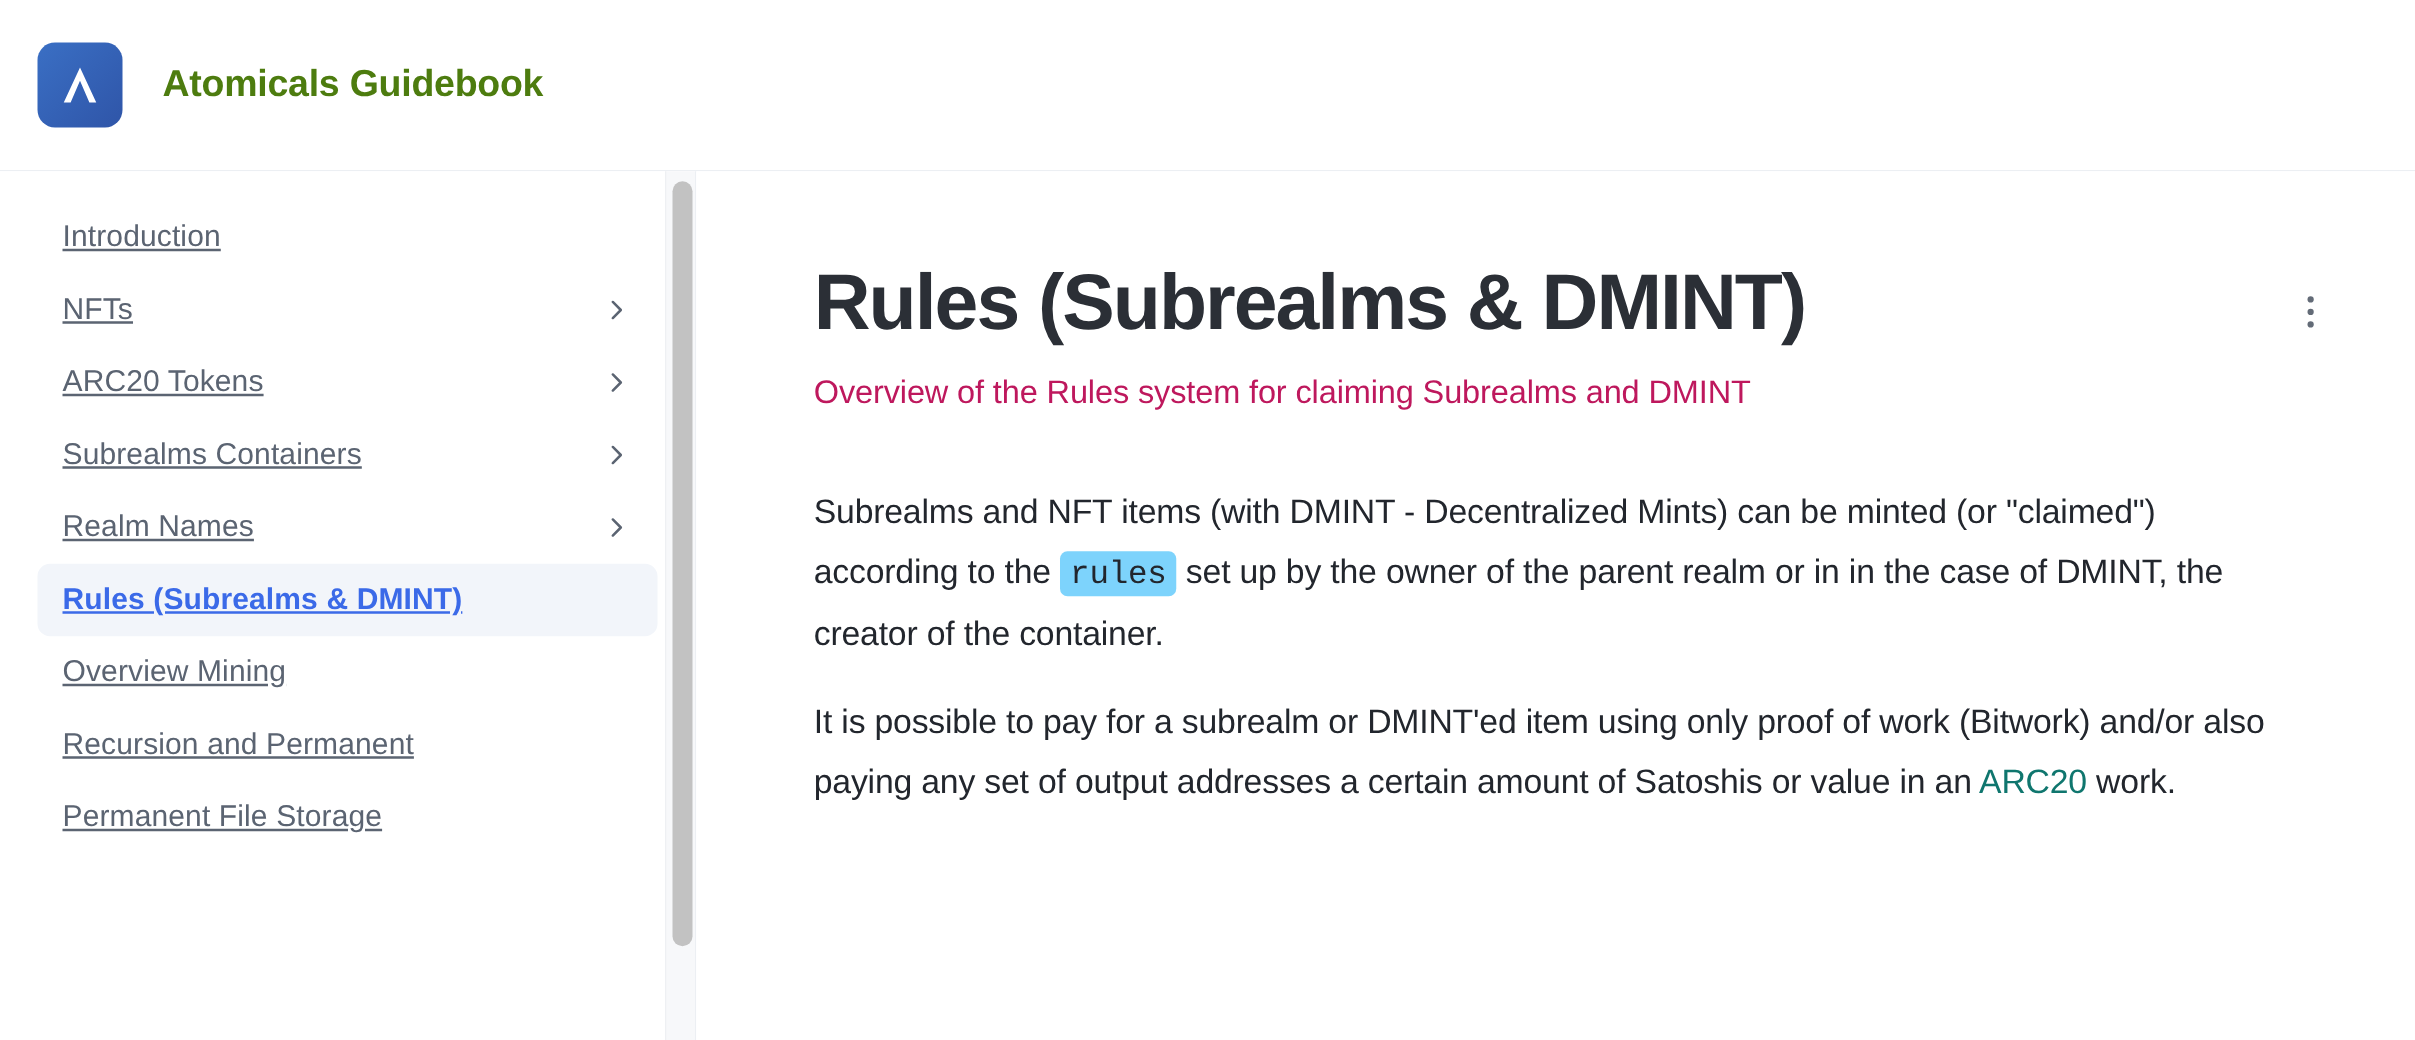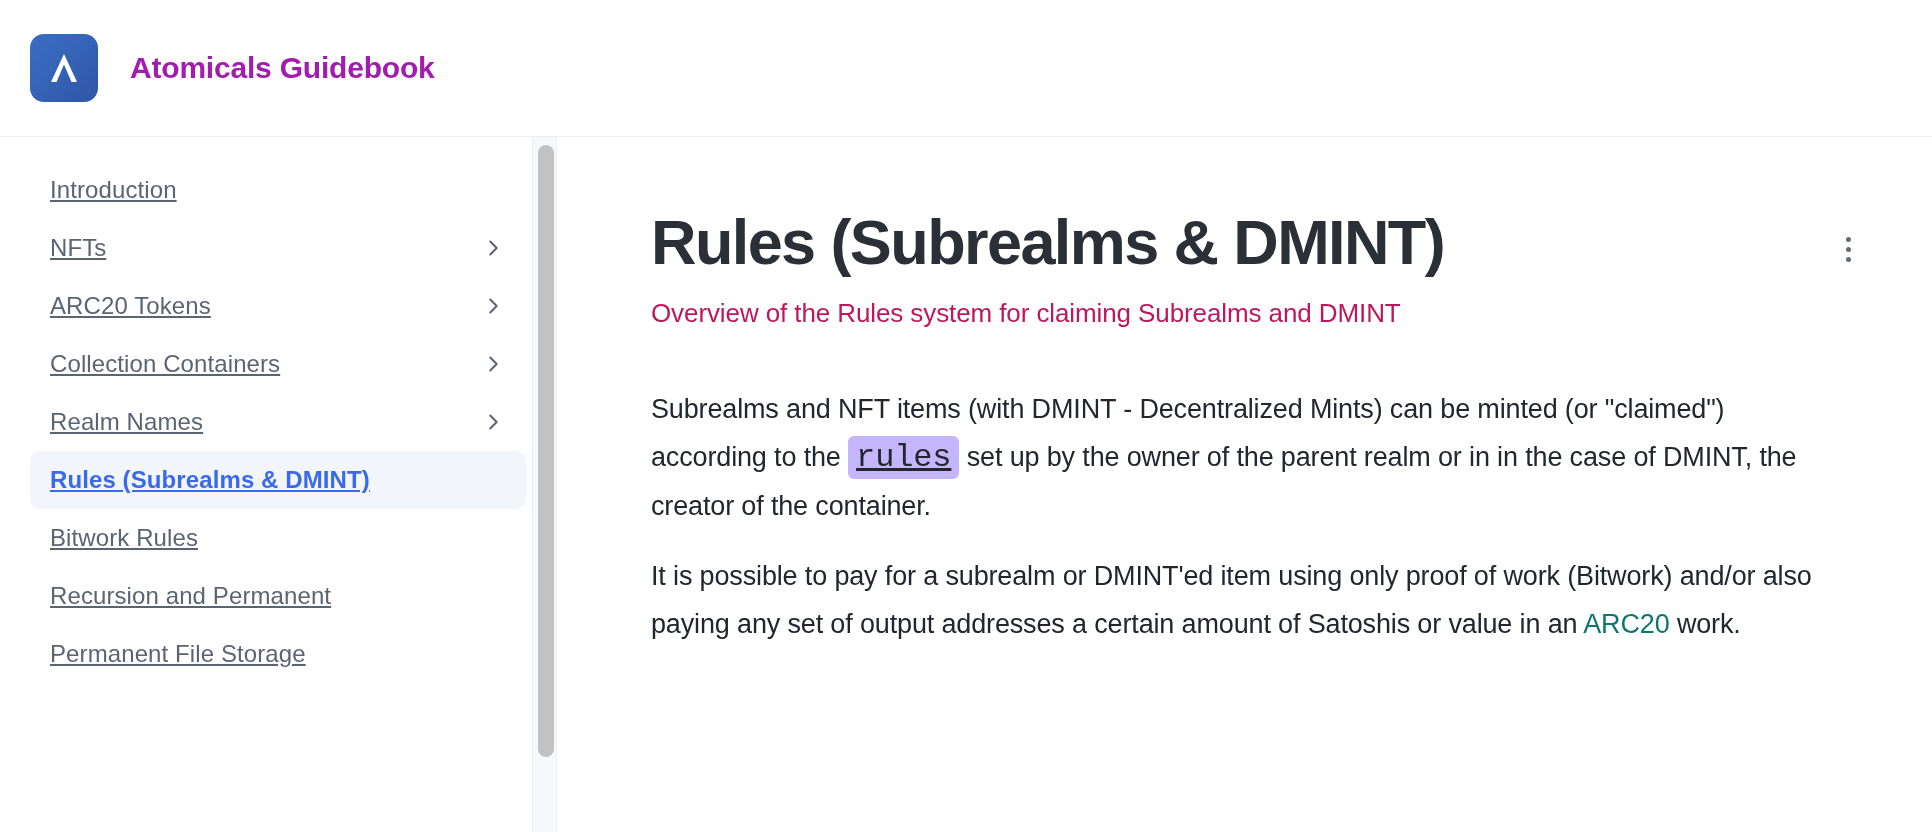--- a/index.html
+++ b/index.html
@@ -43,21 +43,21 @@
     justify-content: center;
     flex: 0 0 auto;
   }
 
   .logo-mark svg { display: block; }
 
   .brand-title {
     margin-left: 32px;
     font-size: 30px;
     font-weight: 700;
-    color: #a21caf;
+    color: #4d7c0f;
     letter-spacing: -0.2px;
     white-space: nowrap;
   }
 
   
   .body-wrap {
     flex: 1 1 auto;
     display: flex;
     min-height: 0;
     position: relative;
@@ -207,26 +207,25 @@
     font-size: 27px;
     line-height: 48px;
     color: #22262d;
     letter-spacing: -0.15px;
   }
 
   .prose p + p { margin-top: 22px; }
 
   code.inline {
     font-family: "Liberation Mono", monospace;
-    font-size: 32px;
-    background: #c4b5fd;
+    font-size: 26px;
+    background: #7dd3fc;
     color: #22262d;
     border-radius: 6px;
     padding: 3px 8px;
-    text-decoration: underline;
   }
 
   a.link {
     color: #0f766e;
     text-decoration: none;
     cursor: pointer;
   }
 </style>
 </head>
 <body>
@@ -263,21 +262,21 @@
         <li class="nav-item">
           <span class="label">ARC20 Tokens</span>
           <span class="chev">
             <svg width="22" height="22" viewBox="0 0 24 24" fill="none" stroke="currentColor" stroke-width="2.2" stroke-linecap="round" stroke-linejoin="round">
                 <polyline points="9 5 16 12 9 19"></polyline>
               </svg>
           </span>
         </li>
 
         <li class="nav-item">
-          <span class="label">Collection Containers</span>
+          <span class="label">Subrealms Containers</span>
           <span class="chev">
             <svg width="22" height="22" viewBox="0 0 24 24" fill="none" stroke="currentColor" stroke-width="2.2" stroke-linecap="round" stroke-linejoin="round">
                 <polyline points="9 5 16 12 9 19"></polyline>
               </svg>
           </span>
         </li>
 
         <li class="nav-item">
           <span class="label">Realm Names</span>
           <span class="chev">
@@ -285,21 +284,21 @@
                 <polyline points="9 5 16 12 9 19"></polyline>
               </svg>
           </span>
         </li>
 
         <li class="nav-item active">
           <span class="label">Rules (Subrealms &amp; DMINT)</span>
         </li>
 
         <li class="nav-item">
-          <span class="label">Bitwork Rules</span>
+          <span class="label">Overview Mining</span>
         </li>
 
         <li class="nav-item">
           <span class="label">Recursion and Permanent</span>
         </li>
 
         <li class="nav-item">
           <span class="label">Permanent File Storage</span>
         </li>
 

